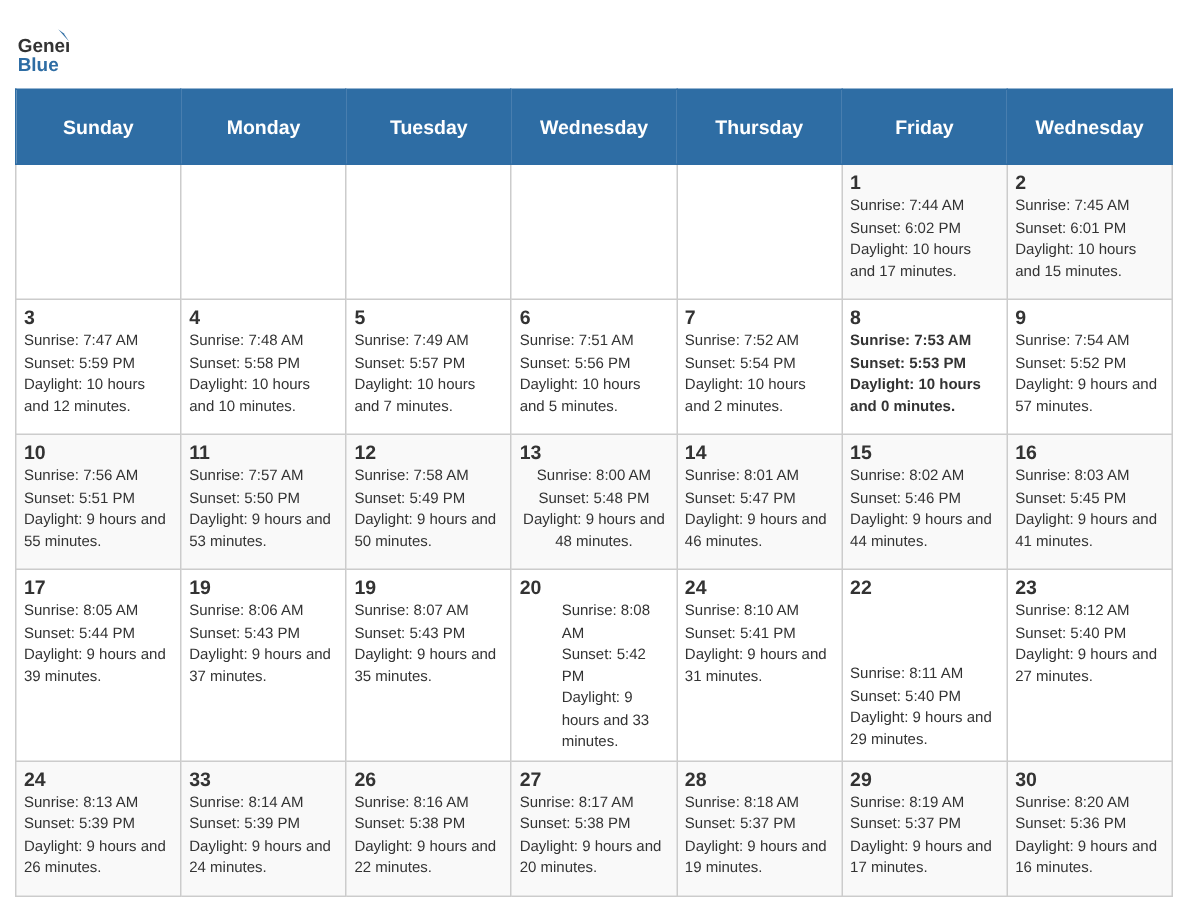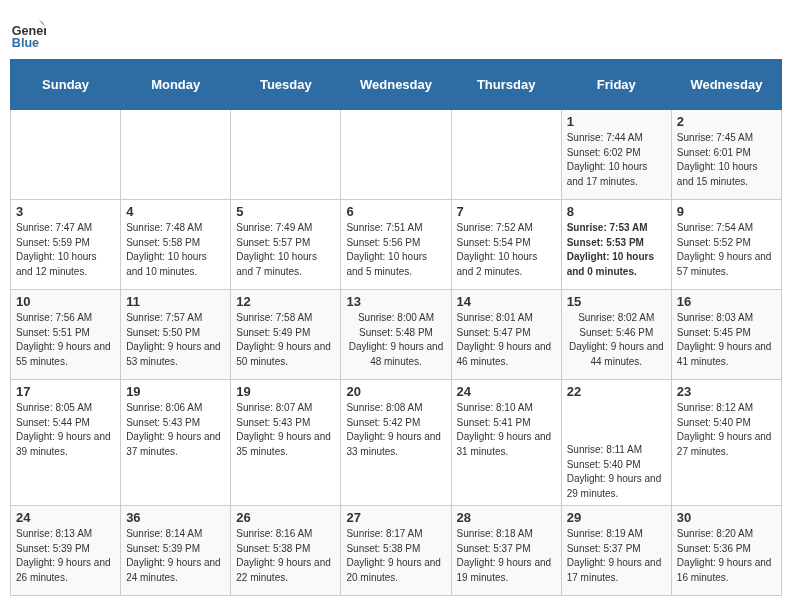--- a/index.html
+++ b/index.html
@@ -198,21 +198,21 @@
 Daylight: 9 hours and 48 minutes.</div>
         </td>
         <td>
           <div class="day-number">14</div>
           <div class="day-info" style="white-space: pre-line;">Sunrise: 8:01 AM
 Sunset: 5:47 PM
 Daylight: 9 hours and 46 minutes.</div>
         </td>
         <td>
           <div class="day-number">15</div>
-          <div class="day-info" style="white-space: pre-line; text-align: center;">Sunrise: 8:02 AM
+          <div class="day-info" style="white-space: pre-line;">Sunrise: 8:02 AM
 Sunset: 5:46 PM
 Daylight: 9 hours and 44 minutes.</div>
         </td>
         <td>
           <div class="day-number">16</div>
           <div class="day-info" style="white-space: pre-line;">Sunrise: 8:03 AM
 Sunset: 5:45 PM
 Daylight: 9 hours and 41 minutes.</div>
         </td>
       </tr>
@@ -230,21 +230,21 @@
 Daylight: 9 hours and 37 minutes.</div>
         </td>
         <td>
           <div class="day-number">19</div>
           <div class="day-info" style="white-space: pre-line;">Sunrise: 8:07 AM
 Sunset: 5:43 PM
 Daylight: 9 hours and 35 minutes.</div>
         </td>
         <td>
           <div class="day-number">20</div>
-          <div class="day-info" style="white-space: pre-line;">Sunrise: 8:08 AM
+          <div class="day-info" style="white-space: pre-line; margin-left: 28px;">Sunrise: 8:08 AM
 Sunset: 5:42 PM
 Daylight: 9 hours and 33 minutes.</div>
         </td>
         <td>
           <div class="day-number">24</div>
           <div class="day-info" style="white-space: pre-line;">Sunrise: 8:10 AM
 Sunset: 5:41 PM
 Daylight: 9 hours and 31 minutes.</div>
         </td>
         <td>
@@ -261,21 +261,21 @@
         </td>
       </tr>
       <tr>
         <td>
           <div class="day-number">24</div>
           <div class="day-info" style="white-space: pre-line;">Sunrise: 8:13 AM
 Sunset: 5:39 PM
 Daylight: 9 hours and 26 minutes.</div>
         </td>
         <td>
-          <div class="day-number">36</div>
+          <div class="day-number">33</div>
           <div class="day-info" style="white-space: pre-line;">Sunrise: 8:14 AM
 Sunset: 5:39 PM
 Daylight: 9 hours and 24 minutes.</div>
         </td>
         <td>
           <div class="day-number">26</div>
           <div class="day-info" style="white-space: pre-line;">Sunrise: 8:16 AM
 Sunset: 5:38 PM
 Daylight: 9 hours and 22 minutes.</div>
         </td>

